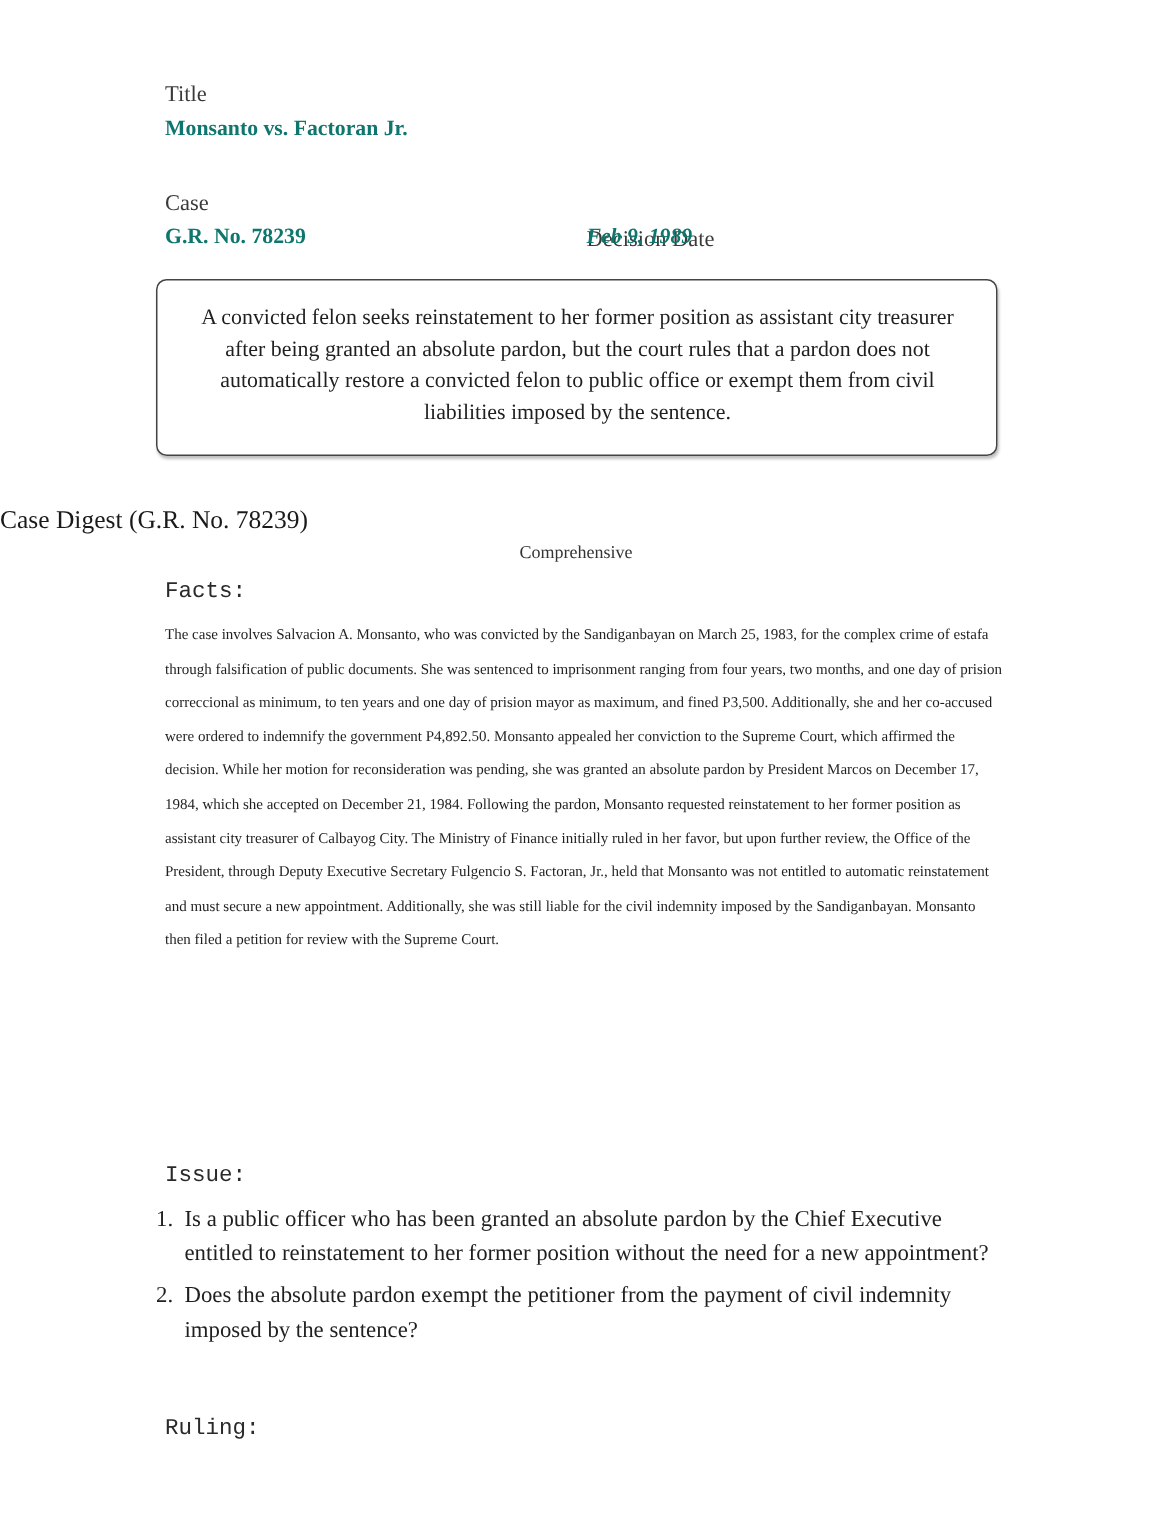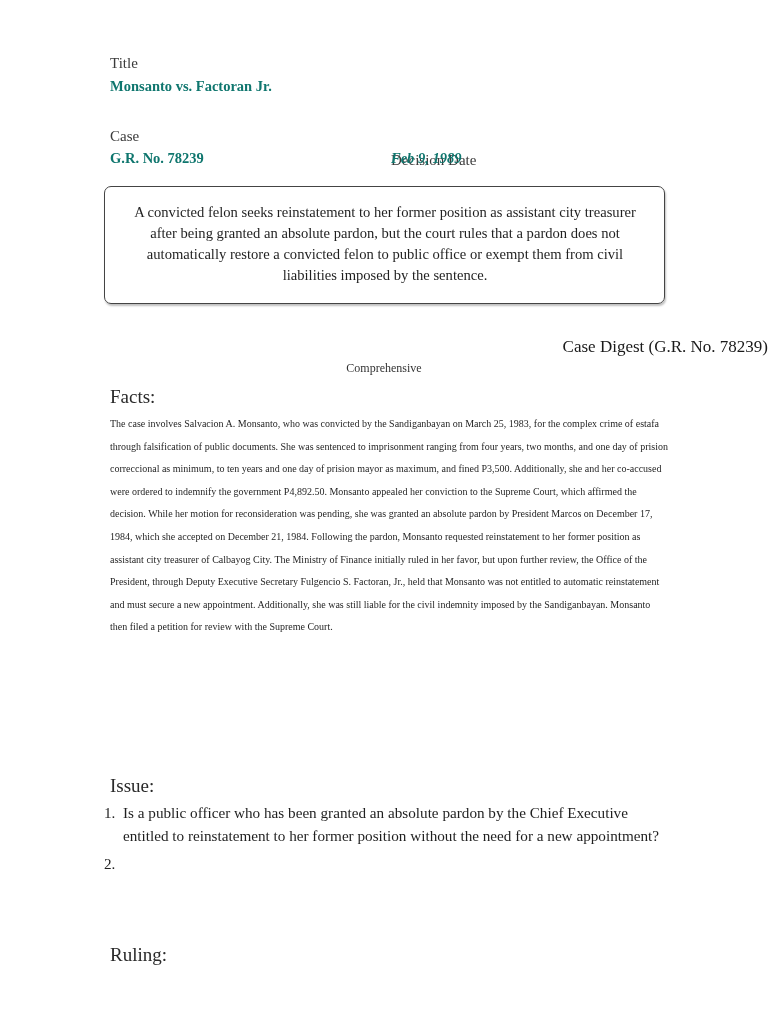--- a/index.html
+++ b/index.html
@@ -24,33 +24,33 @@
   }
   .summary-box {
     position: absolute; left: 104px; top: 186px; width: 561px; height: 118px;
     border: 1px solid #444; border-radius: 7px;
     box-shadow: 1px 2px 2px rgba(0,0,0,0.25);
     padding: 15px 14px 0 15px;
     font-family: "Liberation Serif", "DejaVu Serif", serif;
     font-size: 14.6px; line-height: 21px; color: #1f1f1f; text-align: center;
   }
   .digest-title {
-    position: absolute; left: 0; width: 768px; top: 337px; text-align: right;
+    position: absolute; left: 0; width: 768px; top: 337px; text-align: left;
     font-family: "Liberation Serif", "DejaVu Serif", serif;
     font-size: 17px; color: #1a1a1a;
   }
   .digest-sub {
     position: absolute; left: 0; width: 768px; top: 361px; text-align: center;
     font-family: "Liberation Serif", "DejaVu Serif", serif;
     font-size: 12px; color: #333;
   }
   .section-heading {
     position: absolute; left: 110px;
-    font-family: Liberation Serif, serif;
-    font-size: 19px; color: #2a2a2a;
+    font-family: Liberation Mono, monospace;
+    font-size: 15px; color: #2a2a2a;
   }
   .body-text {
     position: absolute; left: 110px; width: 560px;
     font-family: "Liberation Serif", "DejaVu Serif", serif;
     font-size: 10px; line-height: 22.6px; color: #1f1f1f;
   }
   .issue-list {
     position: absolute; left: 104px; top: 802px; width: 572px; list-style: none;
     font-family: "Liberation Serif", "DejaVu Serif", serif;
     font-size: 15.2px; line-height: 22.6px; color: #1f1f1f;
@@ -83,17 +83,18 @@
   <div class="body-text" style="top:413px;">The case involves Salvacion A. Monsanto, who was convicted by the Sandiganbayan on March 25, 1983, for the complex crime of estafa through falsification of public documents. She was sentenced to imprisonment ranging from four years, two months, and one day of prision correccional as minimum, to ten years and one day of prision mayor as maximum, and fined P3,500. Additionally, she and her co-accused were ordered to indemnify the government P4,892.50. Monsanto appealed her conviction to the Supreme Court, which affirmed the decision. While her motion for reconsideration was pending, she was granted an absolute pardon by President Marcos on December 17, 1984, which she accepted on December 21, 1984. Following the pardon, Monsanto requested reinstatement to her former position as assistant city treasurer of Calbayog City. The Ministry of Finance initially ruled in her favor, but upon further review, the Office of the President, through Deputy Executive Secretary Fulgencio S. Factoran, Jr., held that Monsanto was not entitled to automatic reinstatement and must secure a new appointment. Additionally, she was still liable for the civil indemnity imposed by the Sandiganbayan. Monsanto then filed a petition for review with the Supreme Court.</div>
 
   <div class="section-heading" style="top:775px;">Issue:</div>
   <ol class="issue-list">
     <li>
       <span class="num">1.</span>
       <span>Is a public officer who has been granted an absolute pardon by the Chief Executive entitled to reinstatement to her former position without the need for a new appointment?</span>
     </li>
     <li>
       <span class="num">2.</span>
+      <span>Does the absolute pardon exempt the petitioner from the payment of civil indemnity imposed by the sentence?</span>
     </li>
   </ol>
 
   <div class="section-heading" style="top:944px;">Ruling:</div>
 </div>
 
 </body></html>

